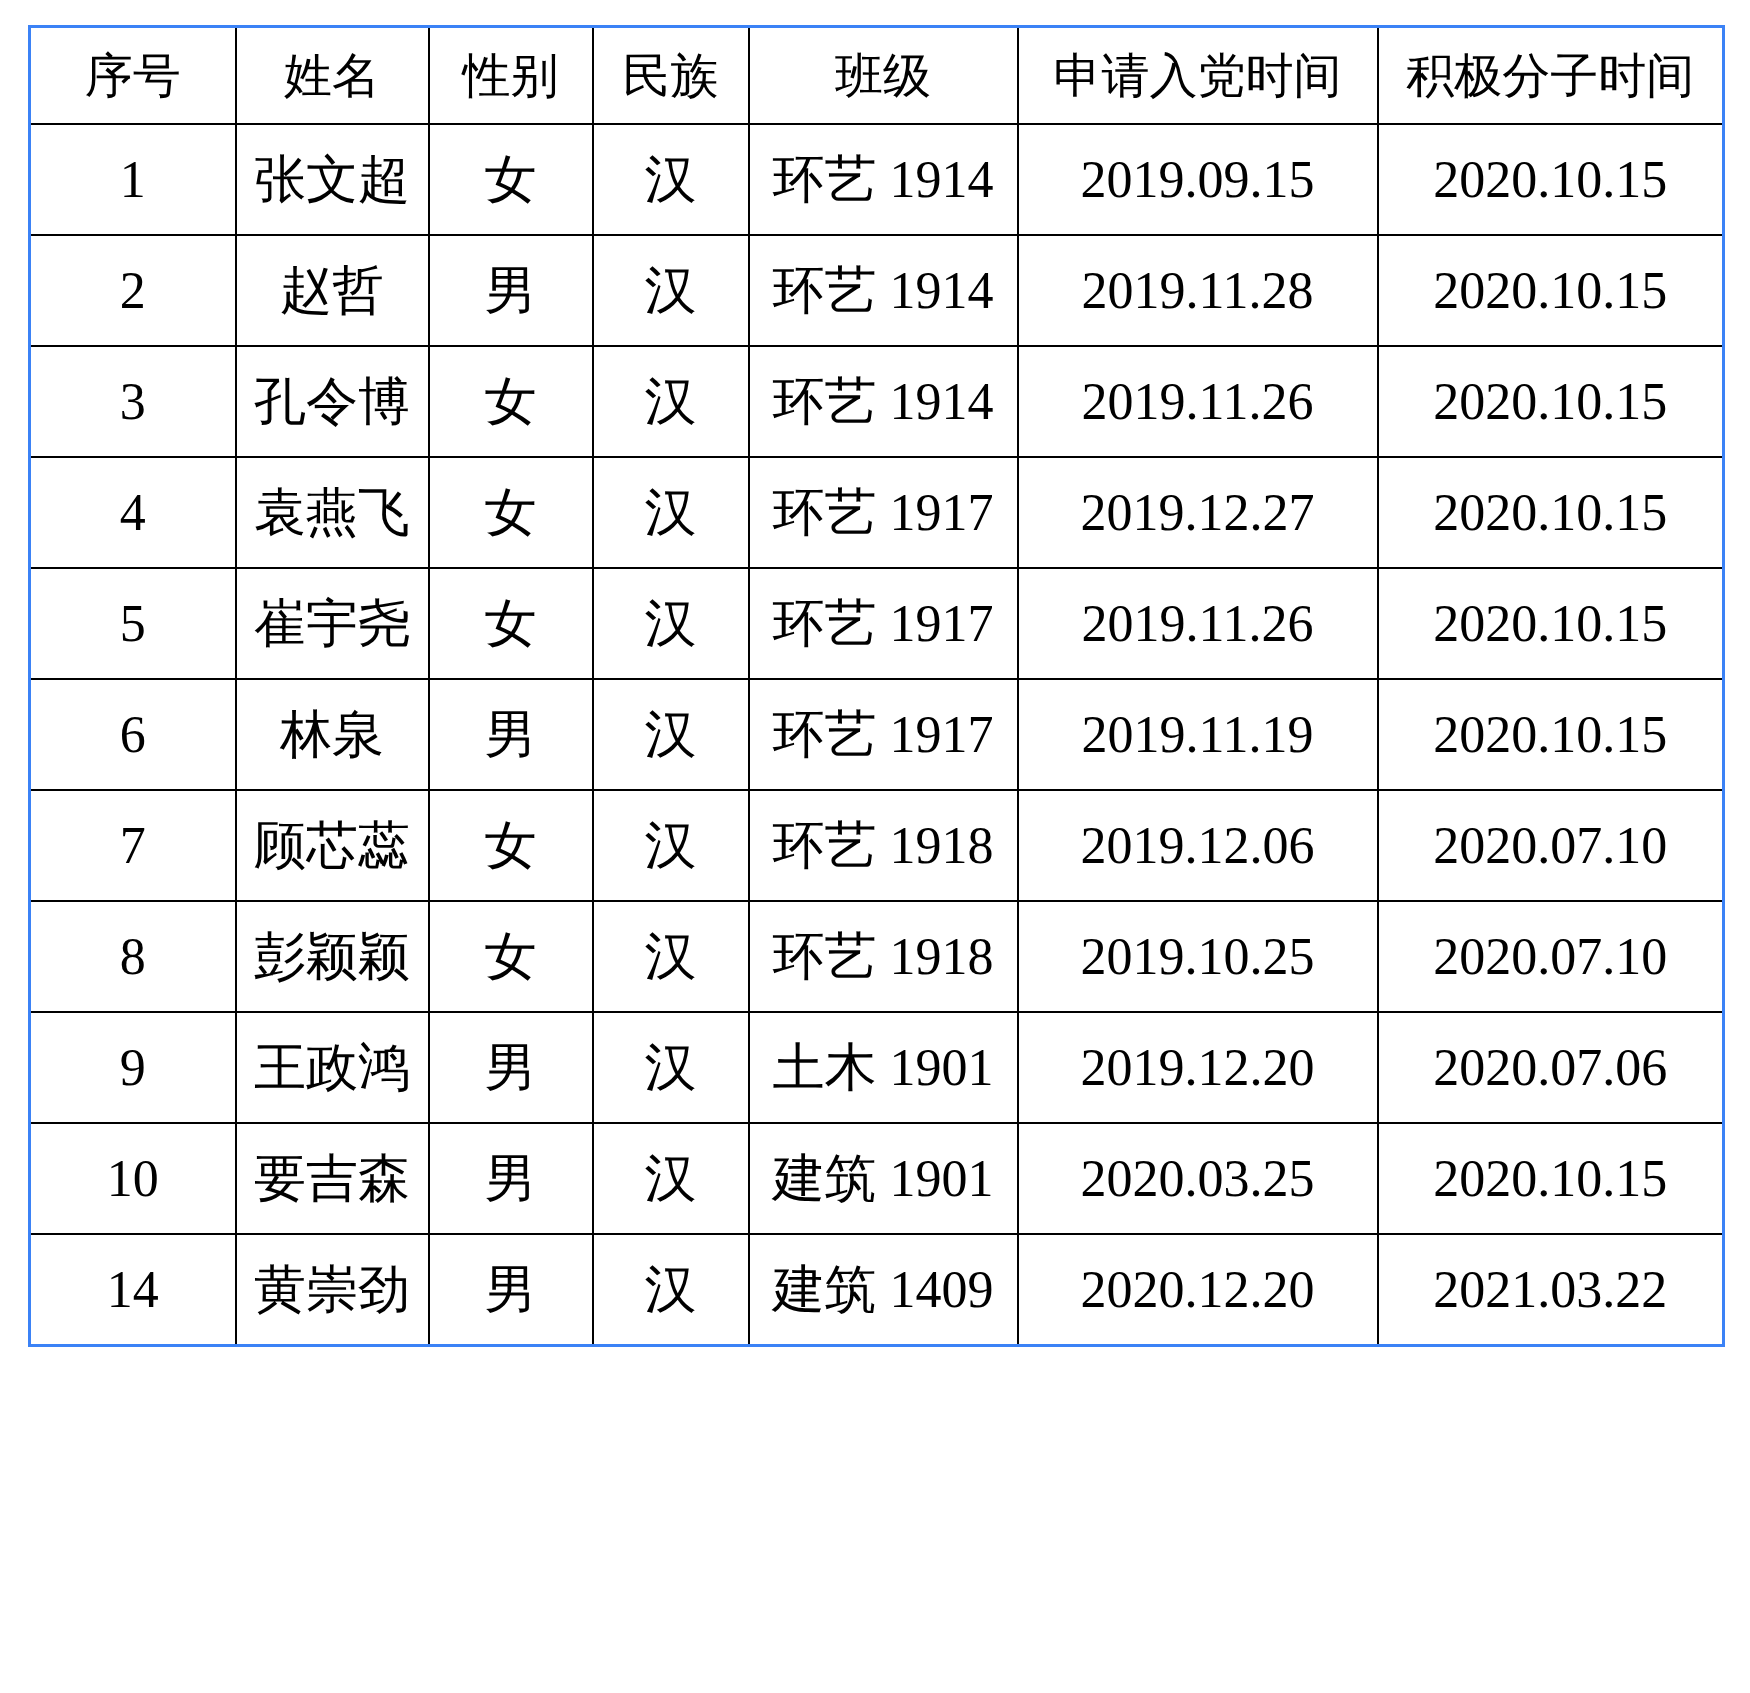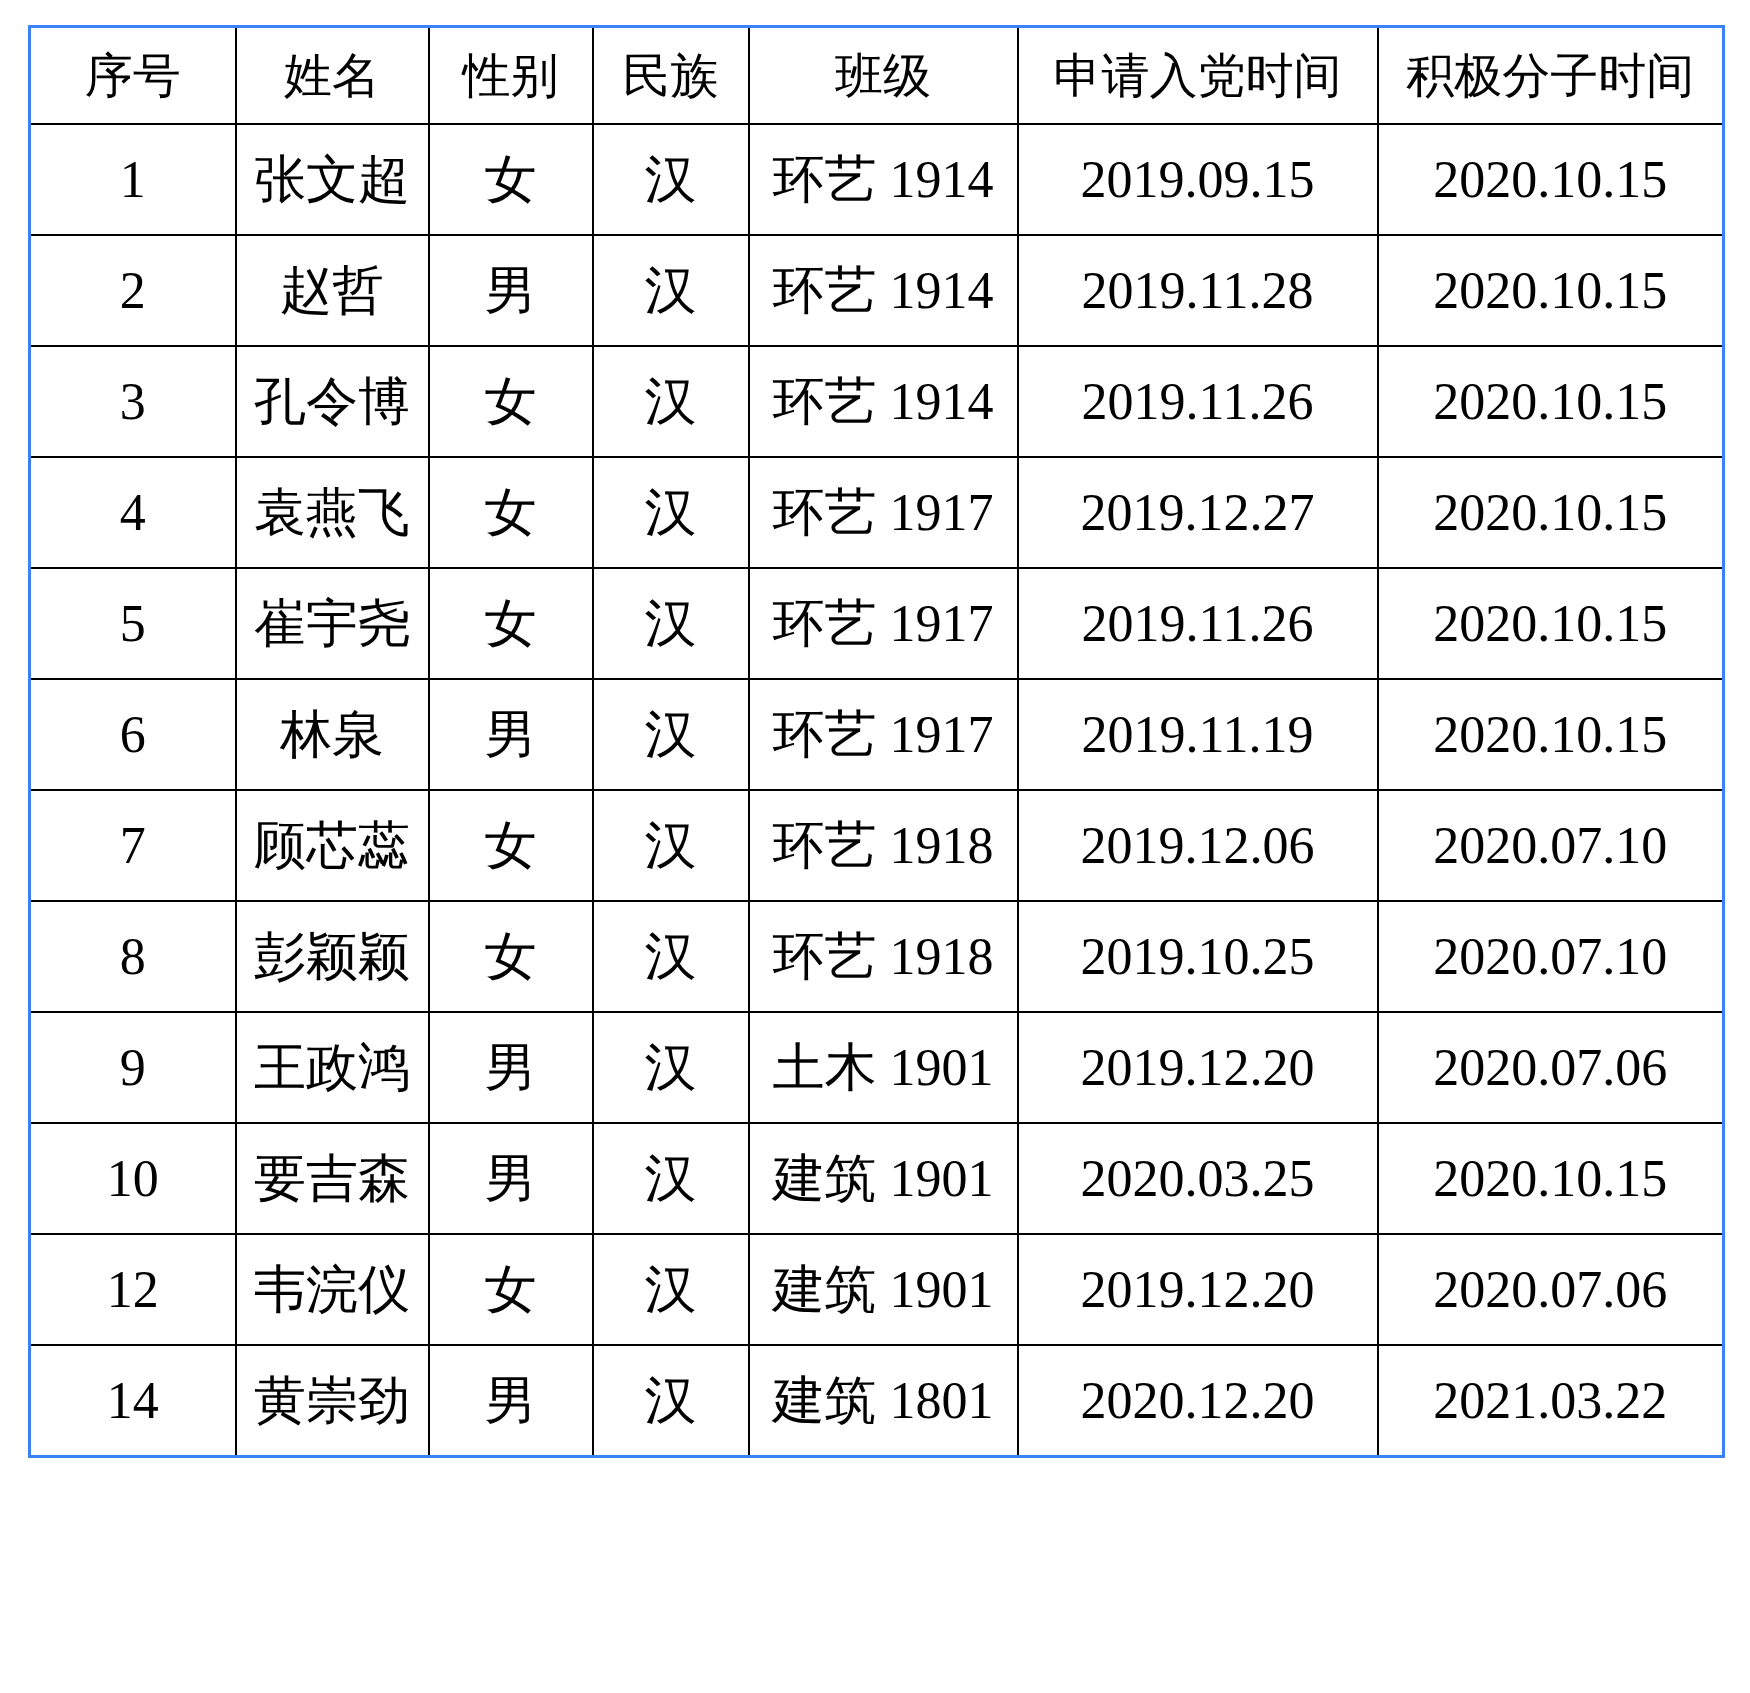--- a/index.html
+++ b/index.html
@@ -161,31 +161,22 @@
       <tr>
         <td>10</td>
         <td>要吉森</td>
         <td>男</td>
         <td>汉</td>
         <td>建筑 1901</td>
         <td>2020.03.25</td>
         <td>2020.10.15</td>
       </tr>
       <tr>
-        <td>12</td>
-        <td>韦浣仪</td>
-        <td>女</td>
-        <td>汉</td>
-        <td>建筑 1901</td>
-        <td>2019.12.20</td>
-        <td>2020.07.06</td>
-      </tr>
-      <tr>
         <td>14</td>
         <td>黄崇劲</td>
         <td>男</td>
         <td>汉</td>
-        <td>建筑 1801</td>
+        <td>建筑 1409</td>
         <td>2020.12.20</td>
         <td>2021.03.22</td>
       </tr>
     </tbody>
 </table>
 
 </body></html>

